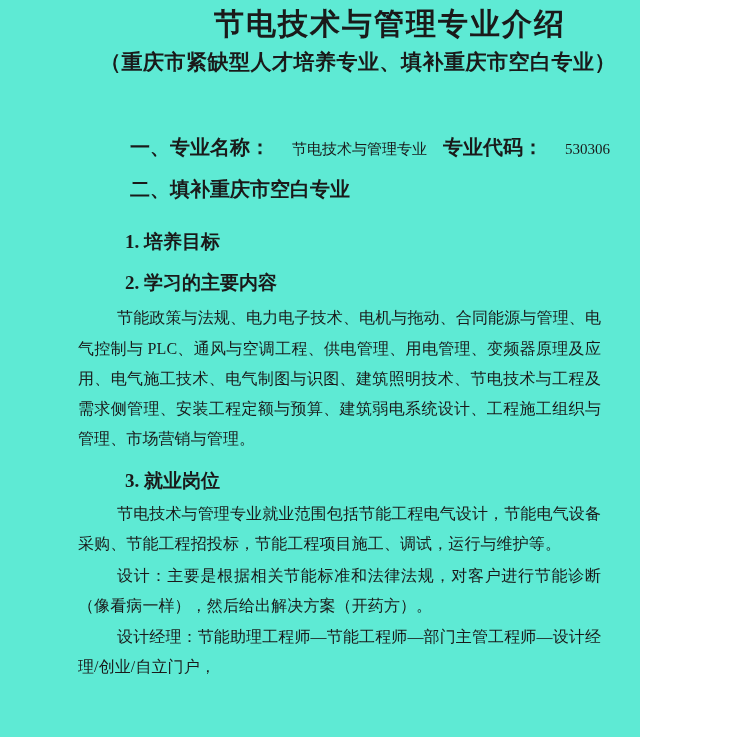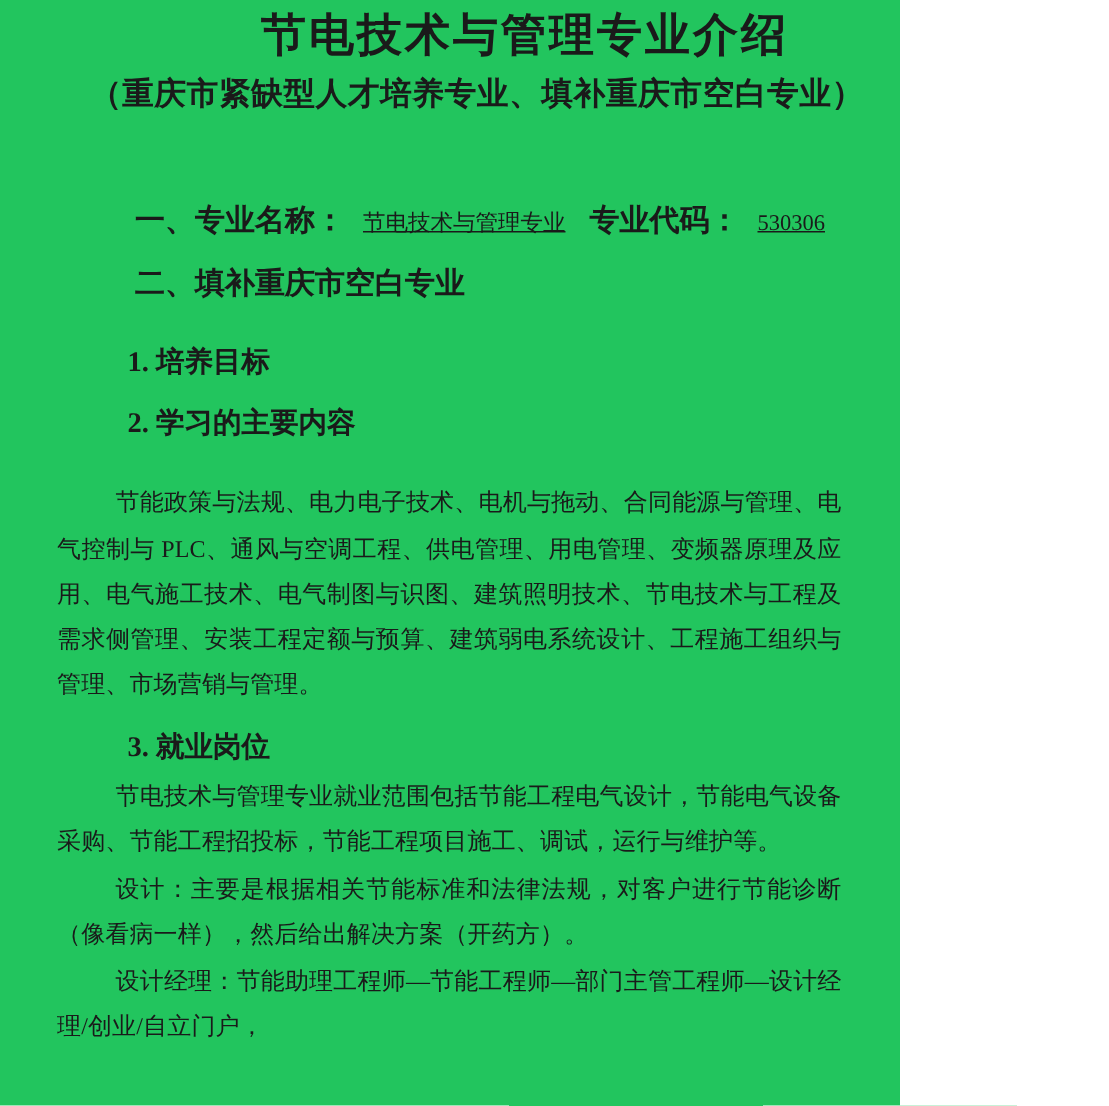--- a/index.html
+++ b/index.html
@@ -5,23 +5,24 @@
   html, body {
     margin: 0;
     padding: 0;
     background: #ffffff;
   }
   .page {
     position: relative;
     width: 600px;
     height: 737px;
     overflow: hidden;
-    background: #22c55e;
+    background: #5eead4;
     color: #1a1a1a;
     font-family: "Liberation Serif", "DejaVu Serif", serif;
+    padding-left: 40px;
     -webkit-font-smoothing: antialiased;
   }
   .content {
     padding: 0 39px 0 38px;
   }
   .doc-title {
     margin: 3px 0 0 0;
     padding-left: 100px;
     font-size: 30px;
     font-weight: bold;
@@ -46,22 +47,21 @@
     font-weight: bold;
     line-height: 28px;
     white-space: nowrap;
   }
   .h-line.second {
     margin-top: 12px;
   }
   .h-small {
     font-size: 15px;
     font-weight: normal;
-    margin-left: 12px;
-    text-decoration: underline;
+    margin-left: 22px;
   }
   .h-code-label {
     margin-left: 16px;
   }
   .sub-title {
     margin: 0 0 0 47px;
     font-size: 19px;
     font-weight: bold;
     line-height: 26px;
     white-space: nowrap;
@@ -72,21 +72,21 @@
   .para {
     margin: 0;
     font-size: 16px;
     line-height: 30.3px;
     letter-spacing: 0.1px;
     text-align: justify;
     text-justify: inter-ideograph;
     text-indent: 39px;
   }
   .p1 { margin-top: 7.5px; }
-  .p2 { margin-top: 25px; }
+  .p2 { margin-top: 7px; }
   .p3 { margin-top: 4.5px; }
   .p4 { margin-top: 2px; }
   .p5 { margin-top: 0; }
 </style>
 </head>
 <body>
 
 <div class="page">
   <h1 class="doc-title">节电技术与管理专业介绍</h1>
   <h2 class="doc-subtitle">（重庆市紧缺型人才培养专业、填补重庆市空白专业）</h2>

